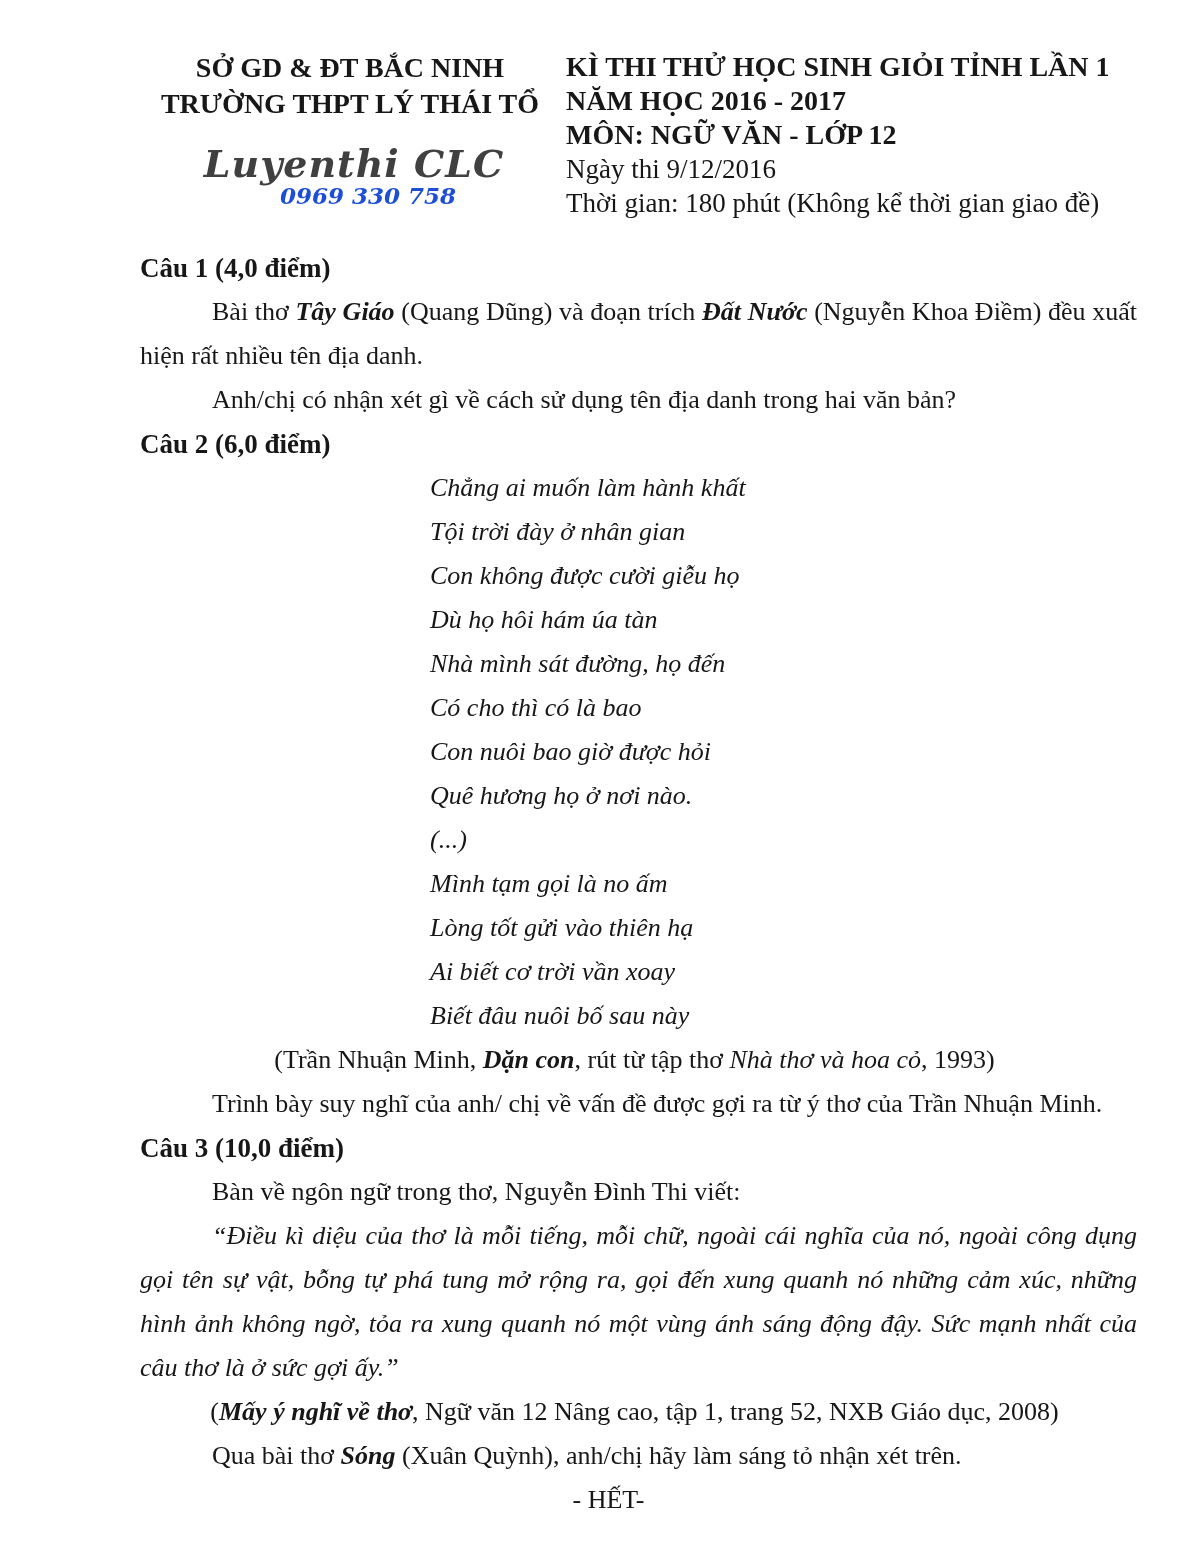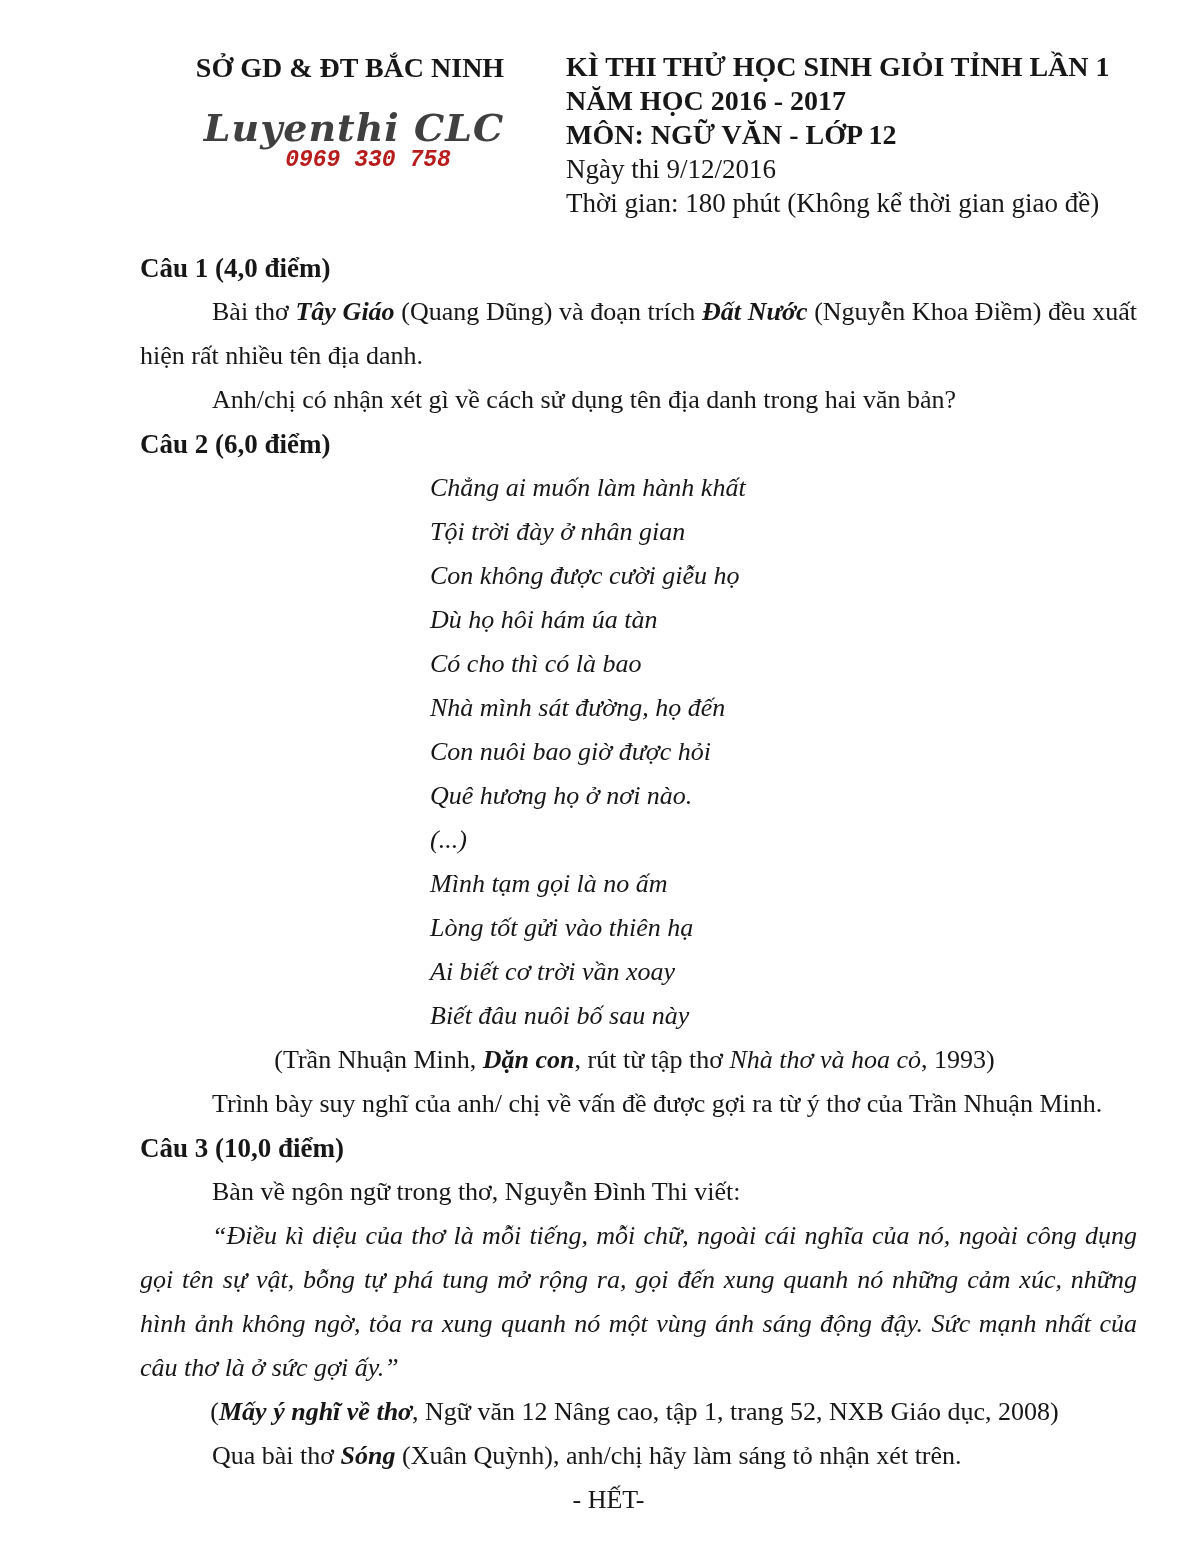--- a/index.html
+++ b/index.html
@@ -92,23 +92,24 @@
   }
 </style>
 </head>
 <body>
 
 <div class="page">
 
   <div class="header">
     <div class="header-left">
       <div>SỞ GD &amp; ĐT BẮC NINH</div>
+      <div>TRƯỜNG THPT LÝ THÁI TỔ</div>
       <div class="logo-block">
         <div class="logo-brand" style="color: #404040;">Luyenthi CLC</div>
-        <div class="logo-phone" style="color: #b91c1c; font-family: Liberation Mono, monospace;">0969 330 758</div>
+        <div class="logo-phone" style="color: #1d4ed8;">0969 330 758</div>
       </div>
     </div>
     <div class="header-right">
       <div class="hr-bold">KÌ THI THỬ HỌC SINH GIỎI TỈNH LẦN 1</div>
       <div class="hr-bold">NĂM HỌC 2016 - 2017</div>
       <div class="hr-bold">MÔN: NGỮ VĂN - LỚP 12</div>
       <div class="hr-normal">Ngày thi 9/12/2016</div>
       <div class="hr-normal">Thời gian: 180 phút (Không kể thời gian giao đề)</div>
     </div>
   </div>
@@ -121,22 +122,22 @@
       <p class="para">Anh/chị có nhận xét gì về cách sử dụng tên địa danh trong hai văn bản?</p>
     </section>
 
     <section>
       <div class="q-heading">Câu 2 (6,0 điểm)</div>
       <div class="poem">
           <div class="poem-line">Chẳng ai muốn làm hành khất</div>
           <div class="poem-line">Tội trời đày ở nhân gian</div>
           <div class="poem-line">Con không được cười giễu họ</div>
           <div class="poem-line">Dù họ hôi hám úa tàn</div>
+          <div class="poem-line">Nhà mình sát đường, họ đến</div>
           <div class="poem-line">Có cho thì có là bao</div>
-          <div class="poem-line">Nhà mình sát đường, họ đến</div>
           <div class="poem-line">Con nuôi bao giờ được hỏi</div>
           <div class="poem-line">Quê hương họ ở nơi nào.</div>
           <div class="poem-line">(...)</div>
           <div class="poem-line">Mình tạm gọi là no ấm</div>
           <div class="poem-line">Lòng tốt gửi vào thiên hạ</div>
           <div class="poem-line">Ai biết cơ trời vần xoay</div>
           <div class="poem-line">Biết đâu nuôi bố sau này</div>
         </div>
       <p class="attribution"><span class="run ">(Trần Nhuận Minh, </span><span class="run bi">Dặn con</span><span class="run ">, rút từ tập thơ </span><span class="run i">Nhà thơ và hoa cỏ</span><span class="run ">, 1993)</span></p>
       <p class="para">Trình bày suy nghĩ của anh/ chị về vấn đề được gợi ra từ ý thơ của Trần Nhuận Minh.</p>

